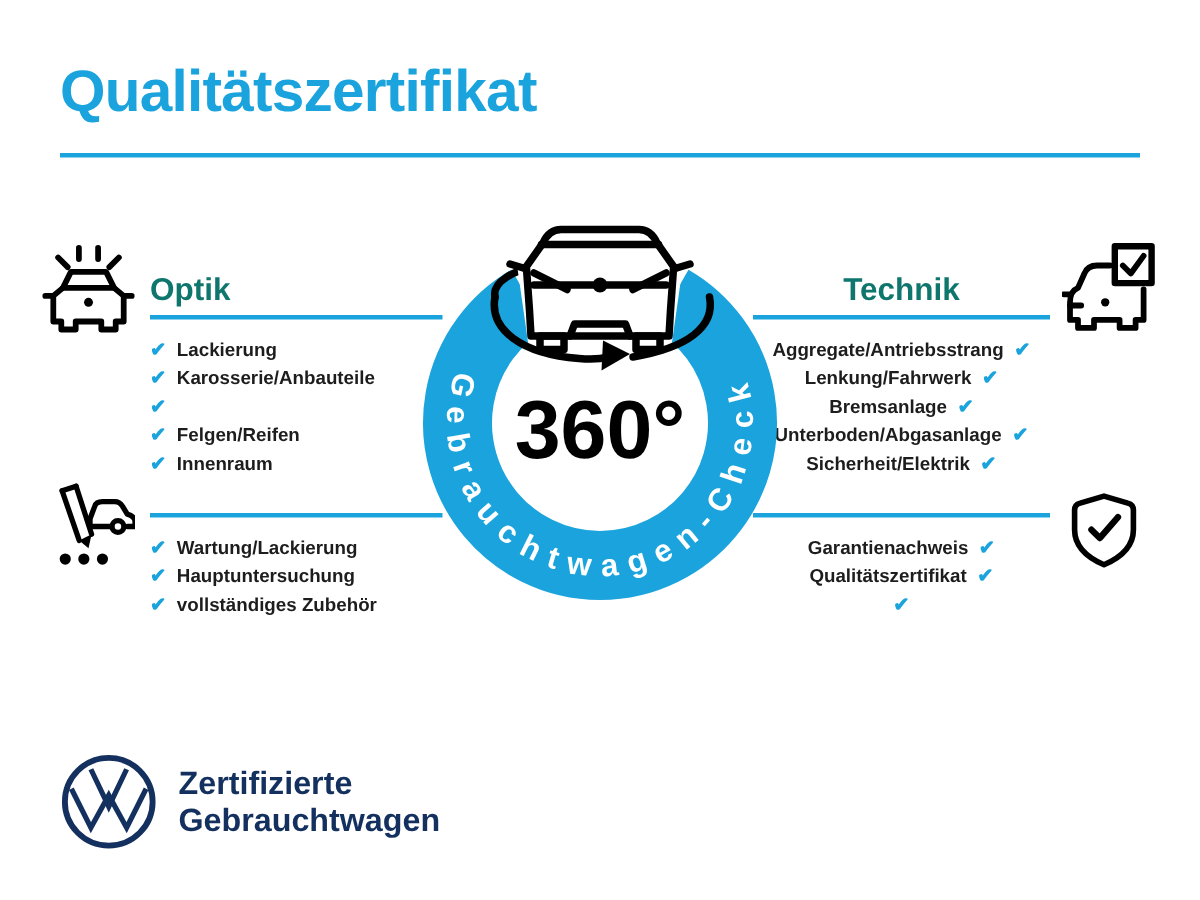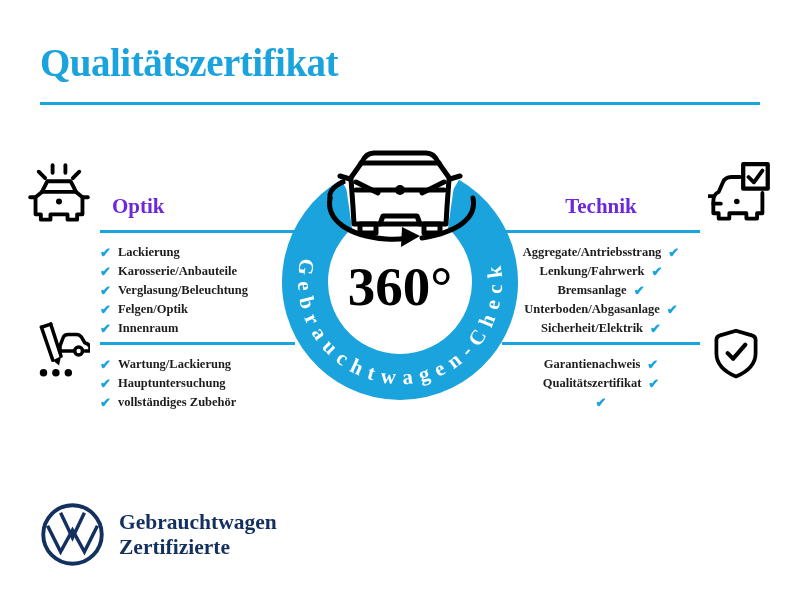--- a/index.html
+++ b/index.html
@@ -1,29 +1,29 @@
 <!DOCTYPE html>
 <html><head>
 <meta charset="utf-8">
 <style>
   html,body{margin:0;padding:0;}
   .page{
     position:relative;width:800px;height:600px;background:#ffffff;overflow:hidden;
-    font-family:Liberation Serif, serif;
+    font-family:Liberation Sans, sans-serif;
   }
   
   .main-title{
     position:absolute;left:40px;top:40px;margin:0;
     font-size:39px;font-weight:bold;letter-spacing:-0.5px;color:#1aa3dc;
   }
   .top-rule{position:absolute;left:40px;top:102px;width:720px;height:3px;background:#1aa3dc;}
 
   
   .col{position:absolute;width:195px;}
-  .col h2{margin:12px;font-size:21px;line-height:24px;font-weight:bold;color:#6d28d9;}
+  .col h2{margin:0;font-size:21px;line-height:24px;font-weight:bold;color:#0f766e;}
   .col .rule{height:3px;background:#1aa3dc;margin-top:4px;}
   .col ul{list-style:none;margin:10px 0 0 0;padding:0;}
   .col li{display:flex;align-items:center;gap:7px;height:19px;
           font-size:12.5px;font-weight:bold;color:#1d1d1d;white-space:nowrap;}
   .chk{color:#1aa3dc;font-size:13px;line-height:1;}
   .col-right{text-align:right;width:198px;}
   .col-right h2{text-align:center;}
   .col-right li{justify-content:center;}
 
   .col-optik{left:100px;top:182px;}
@@ -106,25 +106,24 @@
       <li>
           <span class="chk">✔</span>
           <span>Lackierung</span>
         </li>
       <li>
           <span class="chk">✔</span>
           <span>Karosserie/Anbauteile</span>
         </li>
       <li>
           <span class="chk">✔</span>
-          <span>Verglasung/Beleuchtung</span>
-        </li>
-      <li>
-          <span class="chk">✔</span>
-          <span>Felgen/Optik</span>
+        </li>
+      <li>
+          <span class="chk">✔</span>
+          <span>Felgen/Reifen</span>
         </li>
       <li>
           <span class="chk">✔</span>
           <span>Innenraum</span>
         </li>
     </ul>
   </div>
 
   <div class="col col-wartung">
     <div class="rule"></div>
@@ -232,18 +231,18 @@
 
   <div class="footer">
     <svg width="65" height="65" viewBox="0 0 60 60">
       <g stroke="#13305f" fill="none">
         <circle cx="30" cy="30" r="27" stroke-width="3.6"></circle>
         <path d="M 19,10 L 30,33 L 41,10" stroke-width="3.2"></path>
         <path d="M 7,22 L 19,46 L 30,26 L 41,46 L 53,22" stroke-width="3.2"></path>
       </g>
     </svg>
     <div class="brand-text">
+      <div>Zertifizierte</div>
       <div>Gebrauchtwagen</div>
-      <div>Zertifizierte</div>
     </div>
   </div>
 
 </div>
 
 </body></html>

